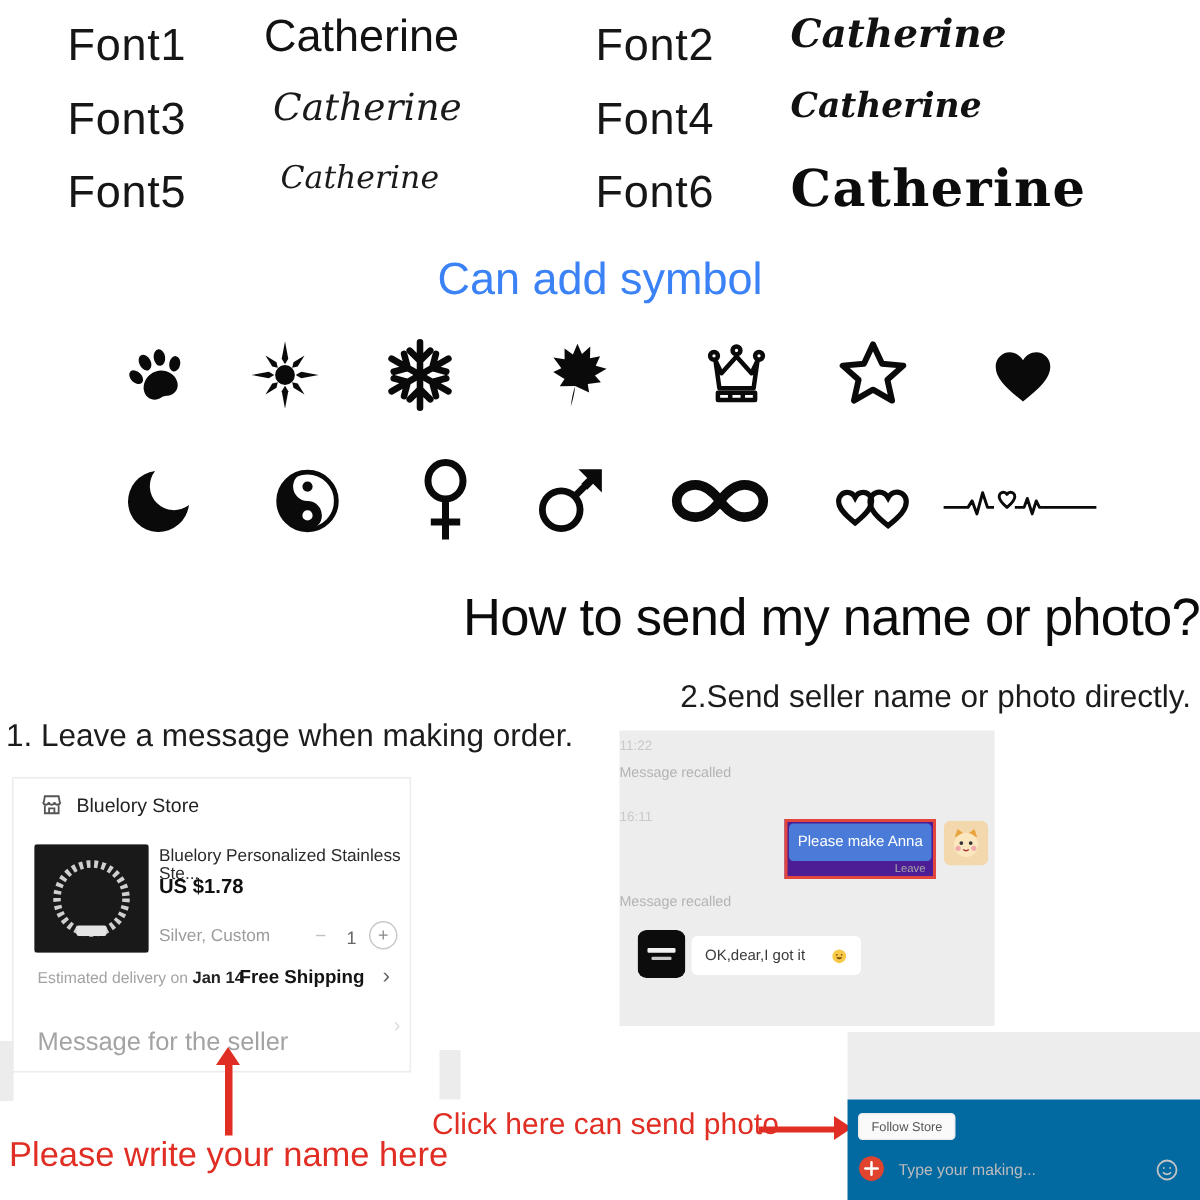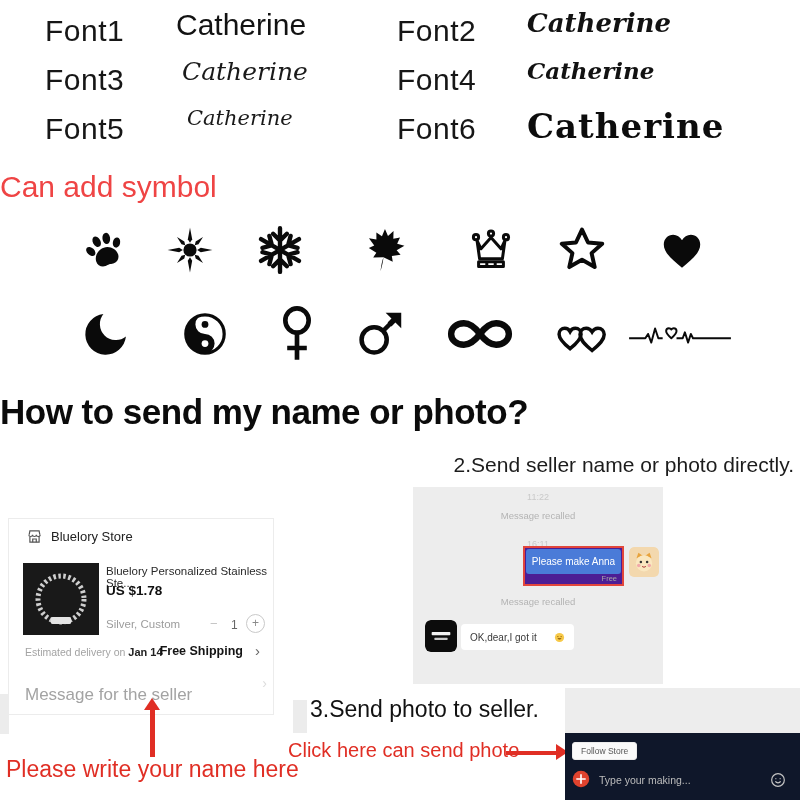--- a/index.html
+++ b/index.html
@@ -11,27 +11,27 @@
   
   .font-row{position:absolute;left:0;width:100%;height:46px;line-height:46px}
   .flabel{font-size:30px;color:#161616;letter-spacing:.5px}
   .s1{font:400 30px "Liberation Sans",sans-serif;color:#121212}
   .s2{font:italic 700 26px "DejaVu Serif",serif;color:#121212}
   .s3{font:italic 400 25px "DejaVu Serif",serif;color:#1a1a1a}
   .s4{font:italic 700 23px "DejaVu Serif",serif;color:#121212}
   .s5{font:italic 400 21px "DejaVu Serif",serif;color:#1a1a1a}
   .s6{font:700 34px "DejaVu Serif",serif;color:#0c0c0c;letter-spacing:1px}
 
-  .can-add{position:absolute;left:0;top:170px;width:100%;
-           font-size:30px;color:#ef4444}
+  .can-add{position:absolute;left:0;top:170px;width:100%;text-align:center;
+           font-size:30px;color:#3b82f6}
   .sym{position:absolute}
   .sym svg{width:100%;height:100%;display:block}
 
-  .main-heading{position:absolute;left:0;top:392px;width:100%;text-align:left;
-                font-weight:700;font-size:35px;color:#0b0b0b;letter-spacing:-.5px}
+  .main-heading{position:absolute;left:0;top:392px;width:100%;text-align:right;
+                font-weight:400;font-size:35px;color:#0b0b0b;letter-spacing:-.5px}
   .step{font-size:21px;color:#1c1c1c}
 
   
   .order-card{position:absolute;left:8px;top:518px;width:266px;height:197px;
               background:#fff;border:1px solid #ececec}
   .store-name{position:absolute;left:42px;top:10px;font-size:13px;font-weight:400;color:#222}
   .store-ic{position:absolute;left:17px;top:9px;width:17px;height:17px}
   .prod-img{position:absolute;left:14px;top:44px;width:76px;height:72px;background:#191919;border-radius:2px}
   .prod-title{position:absolute;left:97px;top:46px;width:164px;font-size:11.5px;color:#2a2a2a}
   .prod-price{position:absolute;left:97px;top:64px;font-size:13.5px;font-weight:700;color:#101010}
@@ -57,37 +57,37 @@
   .arrow-up-head{position:absolute;left:144px;top:698px;width:0;height:0;
                  border-left:8px solid transparent;border-right:8px solid transparent;
                  border-bottom:12px solid #e02e24}
   .arrow-r-shaft{position:absolute;left:506px;top:751px;width:52px;height:4px;background:#e02e24}
   .arrow-r-head{position:absolute;left:556px;top:744px;width:0;height:0;
                 border-top:8px solid transparent;border-bottom:8px solid transparent;
                 border-left:12px solid #e02e24}
 
   
   .chat-panel{position:absolute;left:413px;top:487px;width:250px;height:197px;background:#ededed}
-  .c-center{position:absolute;left:0;width:100%;text-align:center}
+  .c-center{position:absolute;left:0;width:100%;text-align:left}
   .c-time{font-size:9px;color:#c9c9c9}
   .c-recalled{font-size:9.5px;color:#b3b3b3}
   .red-group{position:absolute;left:110px;top:59px;width:101px;height:40px;
              border:2px solid #e2463c;background:#4c1d95}
   .blue-bubble{position:absolute;left:1px;top:1px;width:95px;height:25px;background:#4a7bd8;
                border-radius:3px;color:#fff;font-size:10px;text-align:center;line-height:25px}
   .read-lbl{position:absolute;right:5px;bottom:1px;font-size:7.5px;color:#a8a8a8}
   .buyer-avatar{position:absolute;left:216px;top:60px;width:30px;height:31px;border-radius:5px;overflow:hidden}
   .seller-avatar{position:absolute;left:12px;top:133px;width:32px;height:32px;border-radius:6px;overflow:hidden}
   .seller-bubble{position:absolute;left:48px;top:137px;height:26px;background:#fff;border-radius:4px;
                  padding:0 9px;font-size:10px;color:#3a3a3a;display:inline-flex;align-items:center;gap:17px;white-space:nowrap}
   .seller-bubble svg{width:11px;height:11px}
 
   
   .gray-block{position:absolute;left:565px;top:688px;width:235px;height:45px;background:#ededed}
-  .input-panel{position:absolute;left:565px;top:733px;width:235px;height:67px;background:#0f172a}
+  .input-panel{position:absolute;left:565px;top:733px;width:235px;height:67px;background:#0369a1}
   .follow-btn{position:absolute;left:7px;top:9px;padding:3px 8px;font-size:8.5px;color:#555;
               background:#fafafa;border:1px solid #ececec;border-radius:3px}
   .plus-btn{position:absolute;left:7px;top:37px;width:18px;height:18px}
   .type-msg{position:absolute;left:34px;top:41px;font-size:10.5px;color:#bcbcbc}
   .emoji-btn{position:absolute;right:14px;top:39px;width:16px;height:16px}
 
   .strip{position:absolute;background:#ececec}
 </style>
 </head>
 <body>
@@ -222,20 +222,21 @@
   <span class="sym" style="left:628px;top:318px;width:104px;height:34px">
       <svg viewBox="0 0 96 26" fill="none" stroke="#0a0a0a" stroke-width="1.8" stroke-linejoin="round">
         <path d="M1 16h15l2.5-4 3 8 3.5-13 3 9h4"></path>
         <path d="M40 16c-3-2.6-4.8-4.5-4.8-6.6 0-1.5 1.1-2.7 2.6-2.7.9 0 1.7.5 2.2 1.3.5-.8 1.3-1.3 2.2-1.3 1.5 0 2.6 1.2 2.6 2.7 0 2.1-1.8 4-4.8 6.6z"></path>
         <path d="M44.8 16h5.7l2-5.5 3 9.5 2.5-8 2 4h35"></path>
       </svg>
     </span>
 
   <div class="main-heading">How to send my name or photo?</div>
   <div class="abs step" style="right:6px;top:453px">2.Send seller name or photo directly.</div>
+  <div class="abs step" style="left:4px;top:479px">1. Leave a message when making order.</div>
 
   <div class="order-card">
     <span class="store-ic">
       <svg viewBox="0 0 24 24" fill="none" stroke="#555" stroke-width="1.7">
         <path d="M4.5 9.5L5.5 4h13l1 5.5"></path>
         <path d="M4 9.5c0 1.4 1.1 2.5 2.6 2.5 1.4 0 2.6-1.1 2.6-2.5 0 1.4 1.2 2.5 2.7 2.5 1.5 0 2.7-1.1 2.7-2.5 0 1.4 1.2 2.5 2.6 2.5 1.5 0 2.8-1.1 2.8-2.5"></path>
         <path d="M5.5 12.5V20h13v-7.5"></path>
           <path d="M9.5 20v-4.5h5V20"></path>
       </svg>
     </span>
@@ -268,21 +269,21 @@
   <span class="arrow-up-shaft"></span>
   <div class="write-name red">Please write your name here</div>
 
   <div class="chat-panel">
     <div class="c-center c-time" style="top:5px">11:22</div>
     <div class="c-center c-recalled" style="top:23px">Message recalled</div>
     <div class="c-center c-time" style="top:52px">16:11</div>
 
     <div class="red-group">
       <span class="blue-bubble">Please make Anna</span>
-      <span class="read-lbl">Free</span>
+      <span class="read-lbl">Leave</span>
     </div>
     <span class="buyer-avatar">
       <svg viewBox="0 0 24 24">
         <rect width="24" height="24" rx="4" fill="#f3d8ae"></rect>
         <path d="M6 9l1.5-4.5L11 7z" fill="#e8a33d"></path>
           <path d="M18 9l-1.5-4.5L13 7z" fill="#e8a33d"></path>
         <circle cx="12" cy="13" r="6.5" fill="#fae7c0"></circle>
         <circle cx="9.5" cy="12" r="1" fill="#333"></circle>
           <circle cx="14.5" cy="12" r="1" fill="#333"></circle>
         <circle cx="7.8" cy="14.8" r="1.4" fill="#f2a9a9"></circle>
@@ -304,21 +305,20 @@
       <span>OK,dear,I got it</span>
       <svg viewBox="0 0 24 24">
         <circle cx="12" cy="12" r="10" fill="#f7c948"></circle>
         <circle cx="8.5" cy="10" r="1.2" fill="#7a4b00"></circle>
           <circle cx="15.5" cy="10" r="1.2" fill="#7a4b00"></circle>
         <path d="M7.5 13.5c1.2 2 2.7 3 4.5 3s3.3-1 4.5-3z" fill="#7a4b00"></path>
       </svg>
     </span>
   </div>
 
-  <div class="abs" style="left:310px;top:696px;font-size:23px;color:#111">3.Send photo to seller.</div>
   <div class="click-photo red">Click here can send photo</div>
   <span class="arrow-r-shaft"></span>
   <span class="arrow-r-head"></span>
 
   <div class="gray-block"></div>
   <div class="input-panel">
     <span class="follow-btn">Follow Store</span>
     <span class="plus-btn">
       <svg viewBox="0 0 24 24">
         <circle cx="12" cy="12" r="11" fill="#e0432e"></circle>

